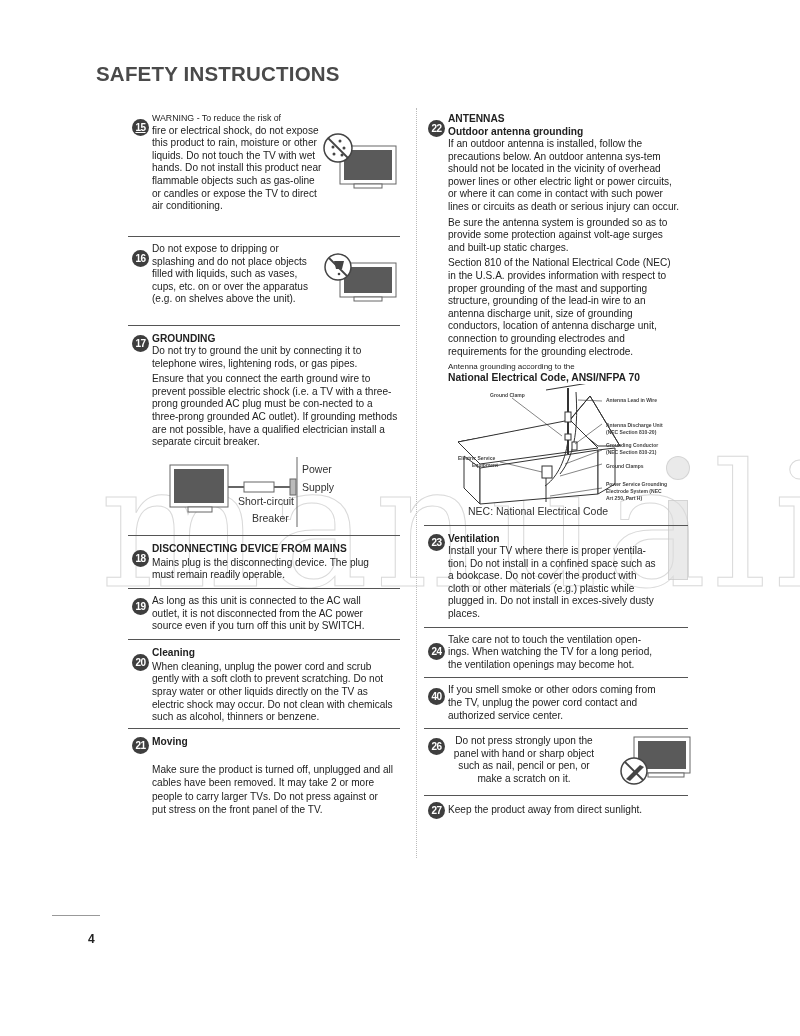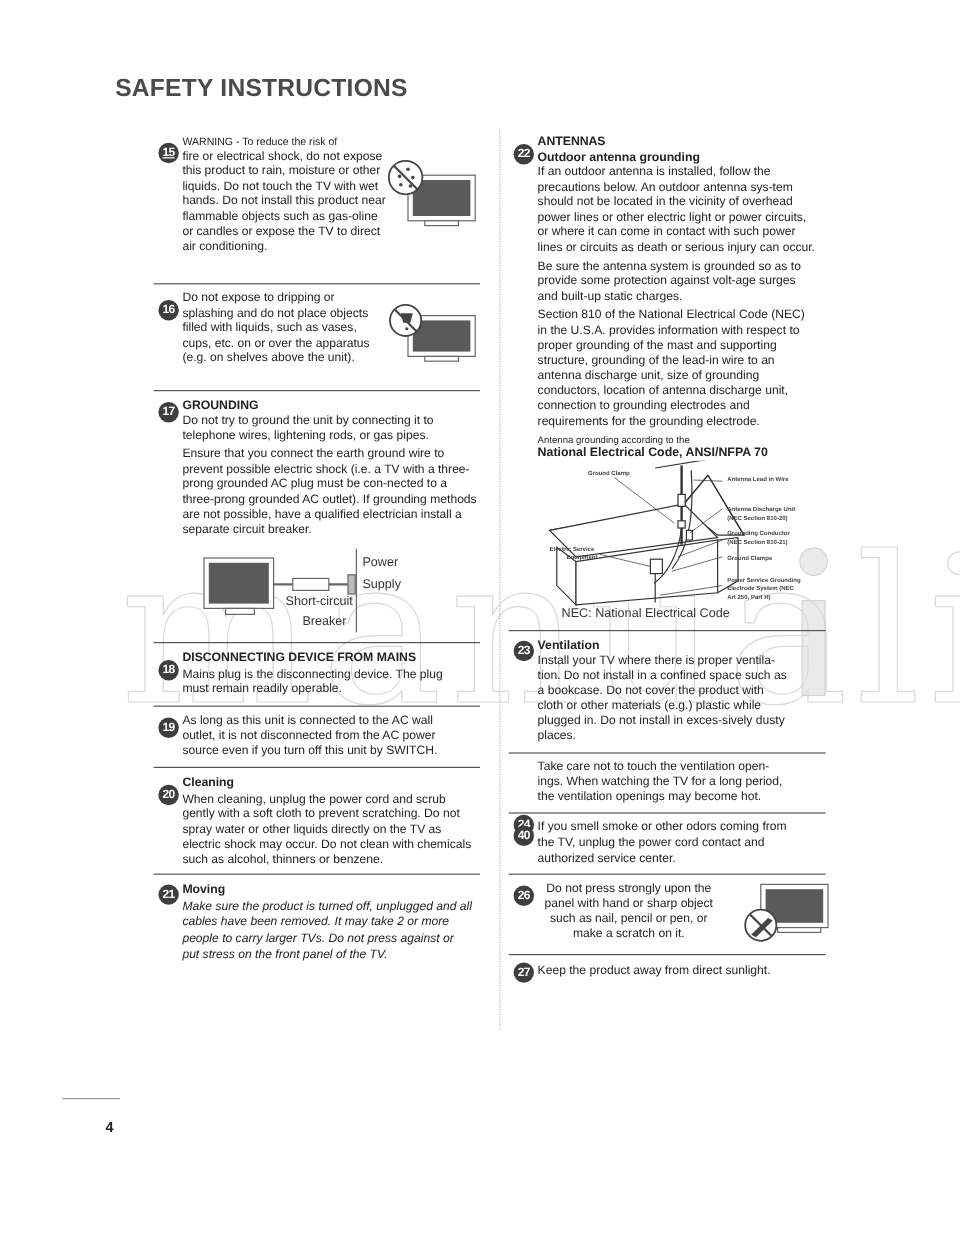--- a/index.html
+++ b/index.html
@@ -134,21 +134,21 @@
   <div class="item">
     <span class="badge" style="top:8px;">20</span>
     <div class="heading">Cleaning</div>
     <div class="txt" style="width:242px;margin-top:2px;white-space:pre-wrap;">When cleaning, unplug the power cord and scrub      gently with a soft cloth to prevent scratching. Do not spray water or other liquids directly on the TV as electric shock may occur. Do not clean with chemicals such as alcohol, thinners or benzene.</div>
   </div>
   <hr class="sep sep-left" style="margin-top:4px;">
 
   <div class="item">
     <span class="badge" style="top:2px;">21</span>
     <div class="heading">Moving</div>
-    <div class="txt" style="width:242px;margin-top:1px;line-height:13.4px;font-style:italic;">Make sure the product is turned off, unplugged and all cables have been removed. It may take 2 or more people to carry larger TVs. Do not press against or put stress on the front panel of the TV.</div>
+    <div class="txt" style="width:242px;margin-top:15px;line-height:13.4px;">Make sure the product is turned off, unplugged and all cables have been removed. It may take 2 or more people to carry larger TVs. Do not press against or put stress on the front panel of the TV.</div>
   </div>
 </div>
 
 <div class="col col-right" style="top:112px;">
 
   <div class="item">
     <span class="badge" style="top:8px;">22</span>
     <div class="heading">ANTENNAS</div>
     <div class="heading">Outdoor antenna grounding</div>
     <div class="txt" style="width:232px;">
@@ -208,21 +208,21 @@
   <hr class="sep sep-right" style="margin-top:8px;">
 
   <div class="item">
     <span class="badge" style="top:2px;">23</span>
     <div class="heading">Ventilation</div>
     <div class="txt" style="width:210px;">Install your TV where there is proper ventila-tion. Do not install in a confined space such as a bookcase. Do not cover the product with cloth or other materials (e.g.) plastic while plugged in. Do not install in exces-sively dusty places.</div>
   </div>
   <hr class="sep sep-right" style="margin-top:6px;">
 
   <div class="item">
-    <span class="badge" style="top:9px;margin-top:36px;">24</span>
+    <span class="badge" style="top:9px;">24</span>
     <div class="txt" style="width:210px;">Take care not to touch the ventilation open-ings. When watching the TV for a long period, the ventilation openings may become hot.</div>
   </div>
   <hr class="sep sep-right" style="margin-top:6px;">
 
   <div class="item">
     <span class="badge" style="top:4px;">40</span>
     <div class="txt" style="width:210px;">If you smell smoke or other odors coming from the TV, unplug the power cord contact and authorized service center.</div>
   </div>
   <hr class="sep sep-right" style="margin-top:6px;">
 

